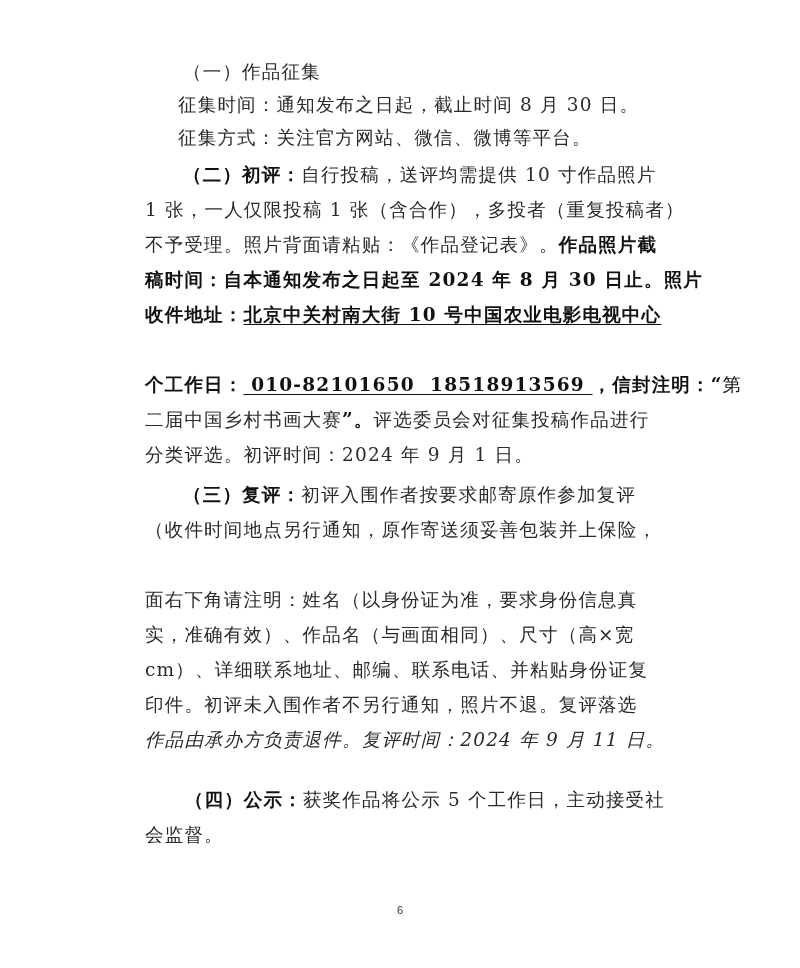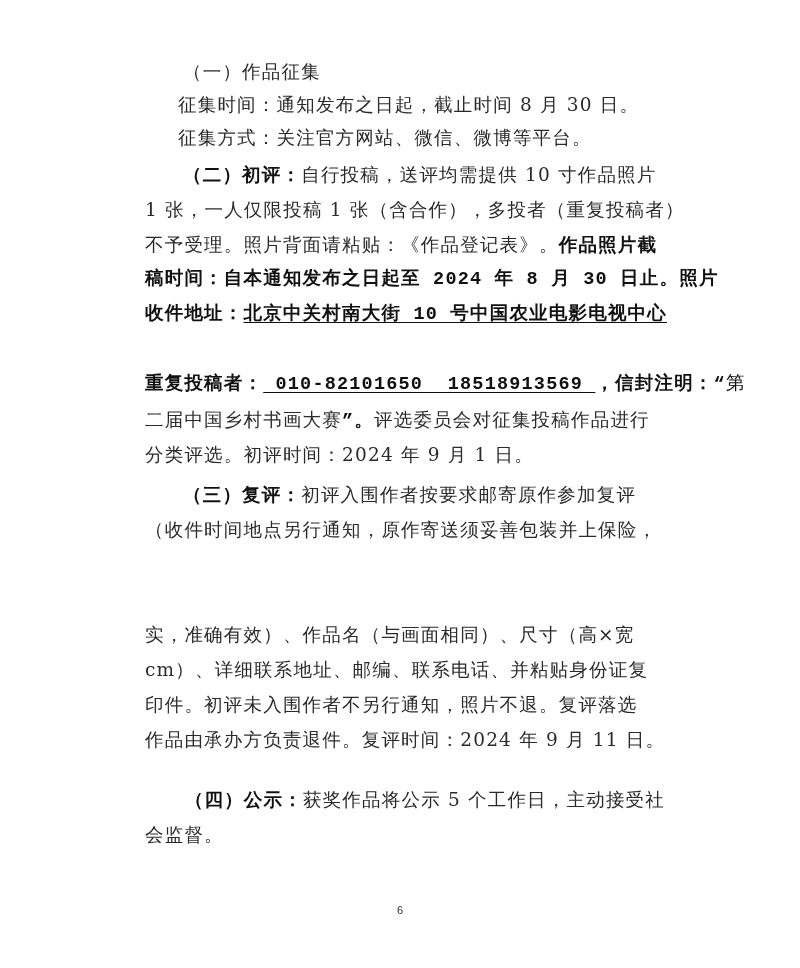--- a/index.html
+++ b/index.html
@@ -2,21 +2,21 @@
 <html><head>
 <meta charset="utf-8">
 <style>
   html, body { margin: 0; padding: 0; background: #ffffff; }
   body { width: 800px; height: 968px; position: relative; overflow: hidden;
          font-family: "DejaVu Serif", "Liberation Serif", serif; color: #2a2a2a; }
   .page { position: absolute; left: 0; top: 0; width: 700px; height: 968px; background: #fff; }
   .line { position: absolute; left: 145px; width: 520px; font-size: 18.5px; line-height: 24px;
           white-space: nowrap; letter-spacing: 1.2px; }
   .indent { left: 183px; width: 482px; }
-  .b { font-weight: bold; color: #111; font-family: Liberation Mono, monospace; }
+  .b { font-weight: bold; color: #111; }
   .u { text-decoration: underline; text-underline-offset: 3px; }
   .pn { position: absolute; top: 904px; left: 0; width: 800px; text-align: center;
         font-size: 11px; font-family: "Liberation Sans", sans-serif; color: #333; }
 </style>
 </head>
 <body>
 
 <div class="page">
 
   <div class="line indent" style="top:60px;">（一）作品征集</div>
@@ -28,35 +28,36 @@
   </div>
   <div class="line" style="top:198px;">1 张，一人仅限投稿 1 张（含合作），多投者（重复投稿者）</div>
   <div class="line" style="top:233px;">
     <span>不予受理。照片背面请粘贴：《作品登记表》。</span><span class="b">作品照片截</span>
   </div>
   <div class="line b" style="top:268px;">稿时间：自本通知发布之日起至 2024 年 8 月 30 日止。照片</div>
   <div class="line b" style="top:303px;">
     <span>收件地址：</span><span class="u">北京中关村南大街 10 号中国农业电影电视中心</span>
   </div>
   <div class="line b" style="top:373px;">
-    <span>重复投稿者：</span><span class="u" style="white-space:pre;margin-top:30px;"> 010-82101650  18518913569 </span><span>，信封注明：“</span><span style="font-weight:normal;">第</span>
+    <span>个工作日：</span><span class="u" style="white-space:pre;margin-top:30px;"> 010-82101650  18518913569 </span><span>，信封注明：“</span><span style="font-weight:normal;">第</span>
   </div>
   <div class="line" style="top:408px;">
     <span>二届中国乡村书画大赛</span><span class="b">”。</span><span>评选委员会对征集投稿作品进行</span>
   </div>
   <div class="line" style="top:443px;">分类评选。初评时间：2024 年 9 月 1 日。</div>
 
   <div class="line indent" style="top:483px;">
     <span class="b">（三）复评：</span><span>初评入围作者按要求邮寄原作参加复评</span>
   </div>
   <div class="line" style="top:518px;">（收件时间地点另行通知，原作寄送须妥善包装并上保险，</div>
+  <div class="line" style="top:588px;">面右下角请注明：姓名（以身份证为准，要求身份信息真</div>
   <div class="line" style="top:623px;">实，准确有效）、作品名（与画面相同）、尺寸（高×宽</div>
   <div class="line" style="top:658px;">cm）、详细联系地址、邮编、联系电话、并粘贴身份证复</div>
   <div class="line" style="top:693px;">印件。初评未入围作者不另行通知，照片不退。复评落选</div>
-  <div class="line" style="top:728px;">作品由承办方负责退件。复评时间：2024 年 9 月 11 日。</div>
+  <div class="line" style="top:728px;font-style:italic;">作品由承办方负责退件。复评时间：2024 年 9 月 11 日。</div>
 
   <div class="line indent" style="top:788px;text-align:right;">
     <span class="b">（四）公示：</span><span>获奖作品将公示 5 个工作日，主动接受社</span>
   </div>
   <div class="line" style="top:823px;">会监督。</div>
 
 
   <div class="pn">6</div>
 </div>
 

